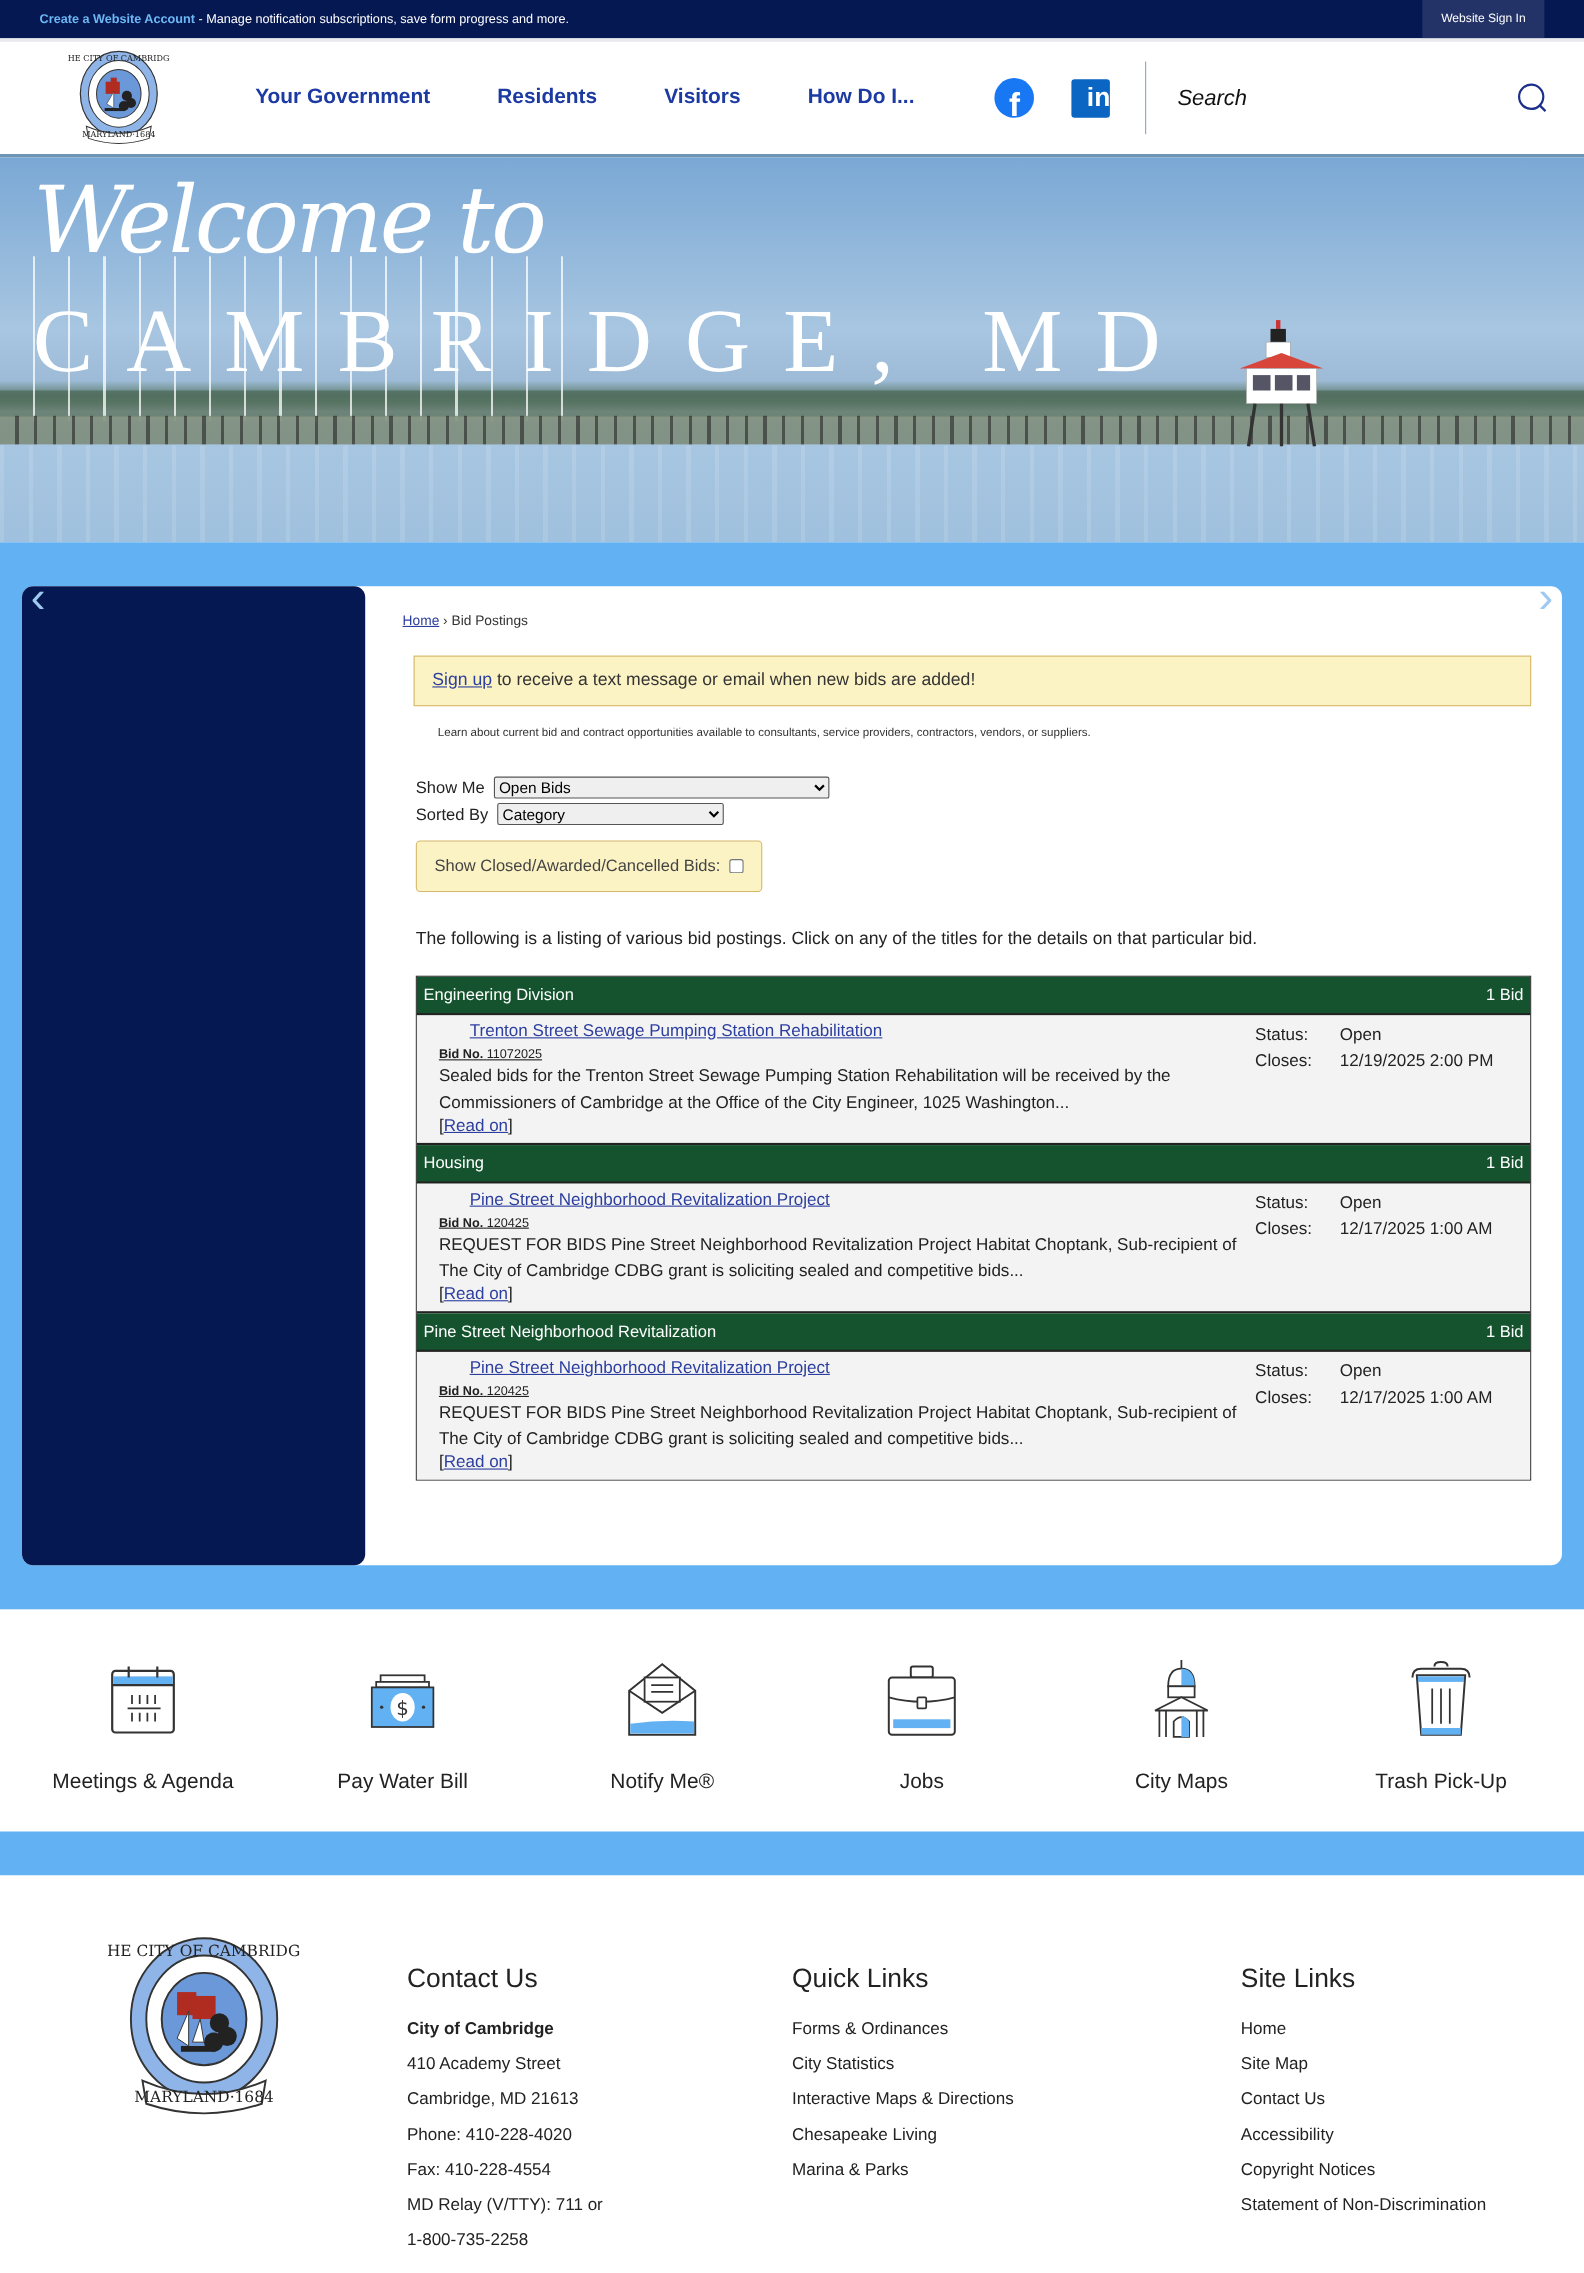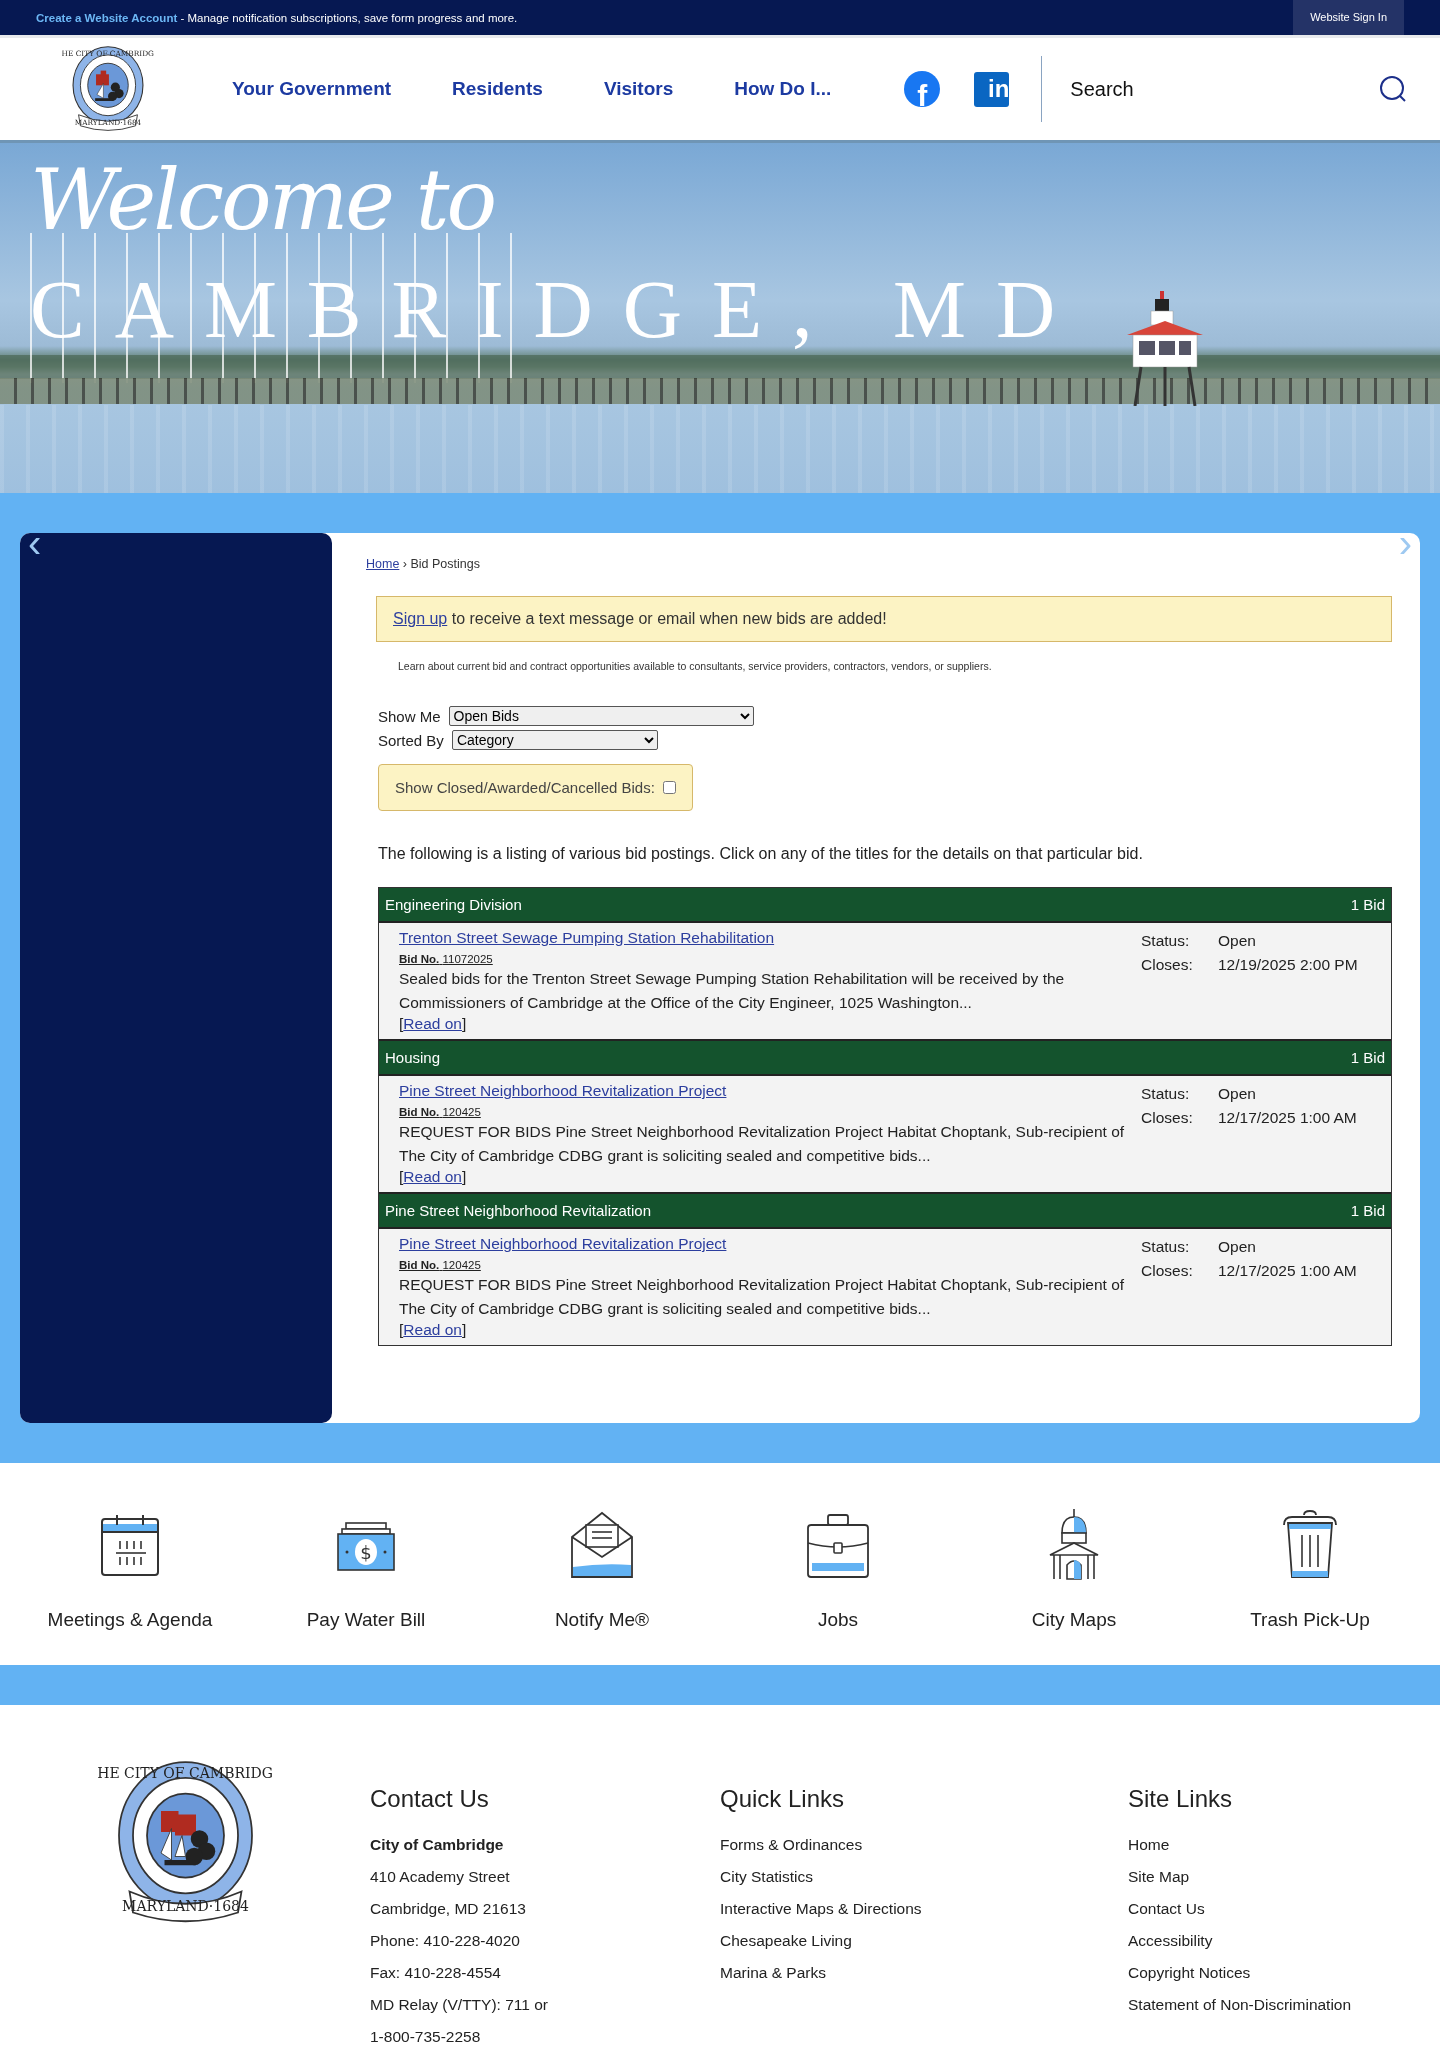--- a/index.html
+++ b/index.html
@@ -15,21 +15,21 @@
   
   .header { height: 108px; background: #fff; display: flex; align-items: center; border-top: 3px solid #e8eaed; border-bottom: 3px solid #6f95b5; position: relative; }
   .logo-wrap { width: 112px; height: 96px; margin-left: 52px; display: flex; align-items: center; justify-content: center; }
   .nav { display: flex; margin-left: 68px; }
   .nav a { font-weight: bold; color: #1c3aa1; text-decoration: none; font-size: 19px; margin-right: 61px; }
   .social { display: flex; align-items: center; margin-left: 12px; }
   .social .fb { width: 36px; height: 36px; border-radius: 50%; background: #1877f2; display: flex; align-items: flex-end; justify-content: center; color: #fff; font-weight: bold; font-size: 30px; overflow: hidden; line-height: 1; }
   .social .li { width: 35px; height: 35px; border-radius: 3px; background: #0a66c2; color: #fff; font-weight: bold; font-size: 24px; display: flex; align-items: center; justify-content: flex-end; margin-left: 34px; }
   .divider { width: 1px; height: 66px; background: #8aa4c2; margin-left: 32px; }
   .search { display: flex; align-items: center; flex: 1; padding-left: 28px; padding-right: 32px; }
-  .search input { border: none; outline: none; font-size: 20px; flex: 1; font-family: "Liberation Sans", sans-serif; color: #111; background: transparent; }
+  .search input { border: none; outline: none; font-style: italic; font-size: 20px; flex: 1; font-family: "Liberation Sans", sans-serif; color: #111; background: transparent; }
   .search input::placeholder { color: #111; }
   .search .icon { width: 30px; height: 30px; }
 
   
   .hero { height: 350px; position: relative; overflow: hidden; background: linear-gradient(#7aa8d5 0%, #a8c6e1 45%, #9dbbd6 58%, #5f7f72 62%, #7f9a86 64%, #c9d2d6 66%, #a9c7e1 70%, #9fc0de 100%); }
   .hero .welcome { position: absolute; left: 30px; top: 8px; font-family: "DejaVu Serif", serif; font-style: italic; color: #fff; font-size: 84px; letter-spacing: -3px; }
   .hero .city { position: absolute; left: 30px; top: 120px; font-family: "Liberation Serif", serif; color: #fff; font-size: 82px; letter-spacing: 30px; }
   .hero .pier { position: absolute; left: 0; right: 0; top: 235px; height: 26px; background: repeating-linear-gradient(90deg, #7b8a76 0 14px, #3a3d33 14px 17px); opacity: .85; }
   .hero .treeline { position: absolute; left: 0; right: 0; top: 212px; height: 24px; background: #4e6a5a; opacity: .75; }
   .hero .masts { position: absolute; left: 0; top: 90px; width: 520px; height: 150px; background: repeating-linear-gradient(90deg, transparent 0 30px, rgba(255,255,255,.75) 30px 32px); }
@@ -52,21 +52,21 @@
   .filters .row { display: flex; align-items: center; height: 24px; }
   .filters select { font-size: 14px; height: 20px; margin-left: 8px; font-family: "Liberation Sans", sans-serif; border: 1px solid #555; border-radius: 2px; }
   .closed-box { margin: 12px 0 0 12px; display: inline-flex; align-items: center; background: #fcf3c4; border: 1px solid #d6b86a; border-radius: 4px; padding: 14px 16px; font-size: 15px; color: #444; }
   .closed-box input { margin-left: 8px; }
   .listing-intro { margin: 34px 0 0 12px; font-size: 16px; color: #222; }
   .bids { margin: 24px 0 0 12px; border: 1px solid #333; }
   .cat-header { background: #14532d; color: #fff; display: flex; justify-content: space-between; padding: 8px 6px; font-size: 15px; border-bottom: 2px solid #222; }
   .bid-item { background: #f3f3f3; padding: 6px 14px 6px 20px; display: flex; border-bottom: 2px solid #222; }
   .bid-item:last-child { border-bottom: none; }
   .bid-left { width: 730px; }
-  .bid-title { font-size: 15.5px; color: #2c3e9e; }
+  .bid-title { font-size: 15.5px; color: #2c3e9e; margin-left: 28px; }
   .bid-no { font-size: 11.5px; margin-top: 6px; color: #222; text-decoration: underline; }
   .bid-no b { font-weight: bold; }
   .bid-desc { font-size: 15.5px; line-height: 24px; margin-top: 2px; color: #222; }
   .bid-readon { font-size: 15.5px; color: #222; }
   .bid-right { padding-left: 12px; font-size: 15.5px; line-height: 24px; color: #222; }
   .bid-right .lbl { display: inline-block; width: 77px; }
 
   
   .quick { background: #fff; display: flex; justify-content: space-around; padding: 42px 12px 34px 12px; border-bottom: 40px solid #62b2f3; }
   .qi { display: flex; flex-direction: column; align-items: center; width: 210px; text-decoration: none; color: #222; }

